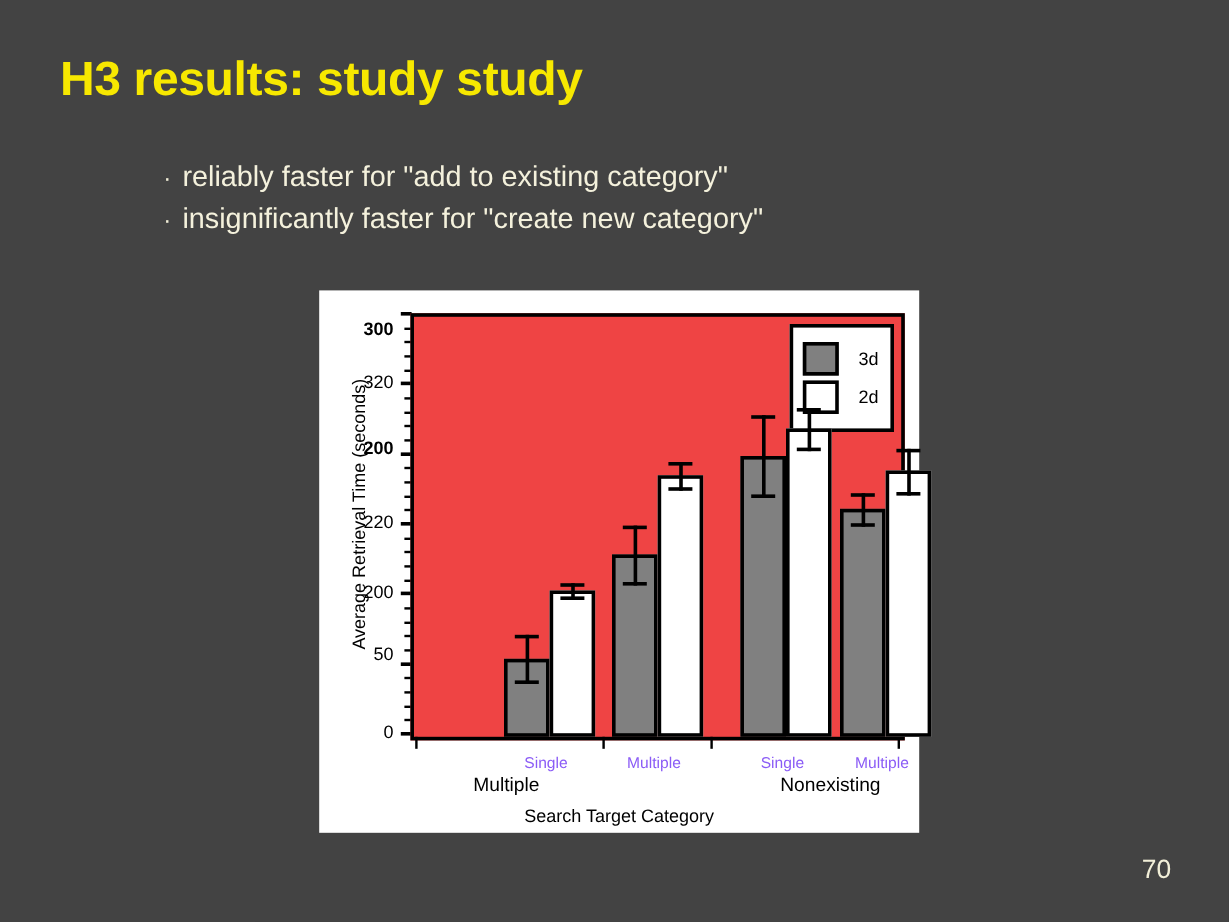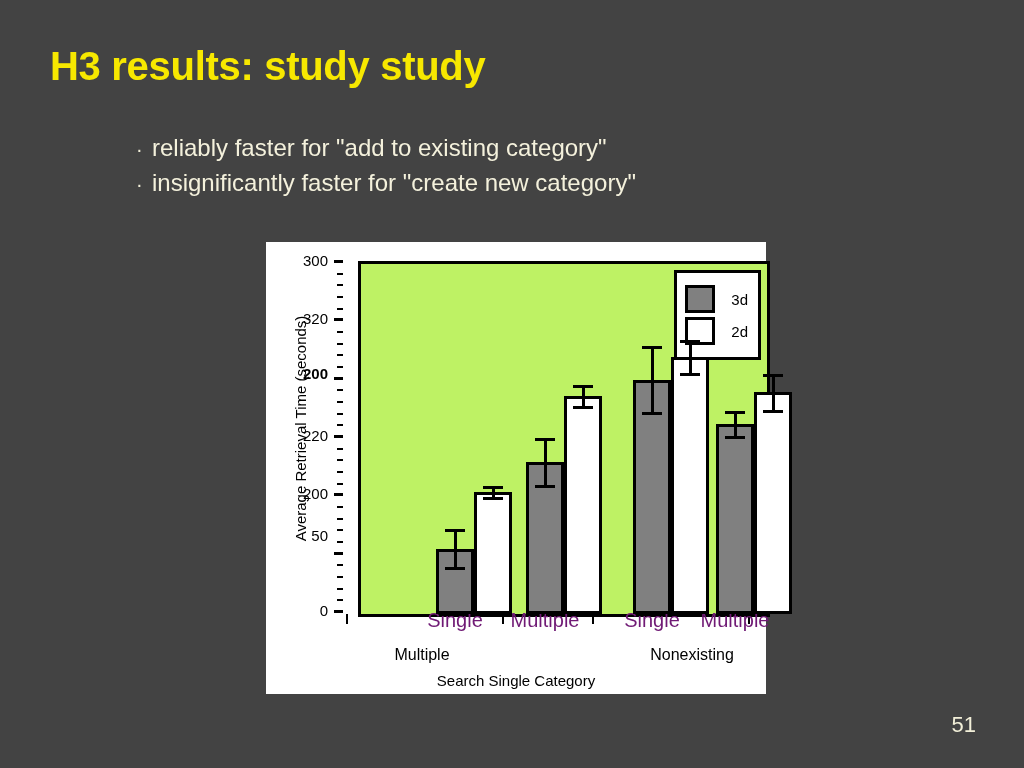--- a/index.html
+++ b/index.html
@@ -62,28 +62,28 @@
     left: -126px; top: 178px;
     width: 320px;
     text-align: center;
     transform: rotate(-90deg);
     font-size: 15px;
     color: #000;
     white-space: nowrap;
   }
   #plot {
     position: absolute;
-    left: 92px; top: 19px;
+    left: 76px; top: 19px;
     width: 406px; height: 350px;
     border-top: 3px solid #000;
     border-left: 3px solid #000;
     border-right: 3px solid #000;
     border-bottom: 3px solid #000;
     box-sizing: content-box;
-    background: #bef264;
+    background: #ef4444;
   }
   
   .ytick-major {
     position: absolute;
     width: 9px; height: 3px;
     background: #000;
     left: 68px;
   }
   .ytick-minor {
     position: absolute;
@@ -139,23 +139,23 @@
 
   
   .xtick {
     position: absolute;
     width: 2px; height: 10px;
     background: #000;
     top: 372px;
   }
   .xcat-label {
     position: absolute;
-    top: 367px;
-    font-size: 20px;
-    color: #701a75;
+    top: 386px;
+    font-size: 13px;
+    color: #8b5cf6;
     text-align: center;
     width: 90px;
   }
   .xgroup-label {
     position: absolute;
     top: 404px;
     font-size: 16px;
     color: #000;
     text-align: center;
     width: 160px;
@@ -219,26 +219,26 @@
           <div class="ytick-major" style="top: 368px;"></div>
           <div class="ytick-major" style="top: 309.667px;"></div>
           <div class="ytick-major" style="top: 251.333px;"></div>
           <div class="ytick-major" style="top: 193px;"></div>
           <div class="ytick-major" style="top: 134.667px;"></div>
           <div class="ytick-major" style="top: 76.3333px;"></div>
           <div class="ytick-major" style="top: 18px;"></div>
         </div>
       <div id="yaxis-labels">
           <div class="ylabel-text" style="top: 360px;">0</div>
-          <div class="ylabel-text" style="top: 285px;">50</div>
+          <div class="ylabel-text" style="top: 295px;">50</div>
           <div class="ylabel-text" style="top: 243.333px;">200</div>
           <div class="ylabel-text" style="top: 185px;">220</div>
           <div class="ylabel-text" style="top: 123px; font-weight: bold;">200</div>
           <div class="ylabel-text" style="top: 68.3333px;">320</div>
-          <div class="ylabel-text" style="top: 10px;">300</div>
+          <div class="ylabel-text" style="top: 24px; font-weight: bold;">300</div>
         </div>
 
       <div id="plot">
         <div id="bars" style="position: absolute; left: 0px; top: 0px; width: 406px; height: 350px;">
             <div class="bar s3d" style="left: 75px; width: 38px; height: 65.3333px; z-index: 2;"></div>
             <div class="bar s2d" style="left: 113px; width: 38px; height: 122.5px; z-index: 3;"></div>
             <div class="bar s3d" style="left: 165px; width: 38px; height: 151.667px; z-index: 2;"></div>
             <div class="bar s2d" style="left: 203px; width: 38px; height: 218.167px; z-index: 3;"></div>
             <div class="bar s3d" style="left: 272px; width: 38px; height: 234.5px; z-index: 2;"></div>
             <div class="bar s2d" style="left: 310px; width: 38px; height: 256.667px; z-index: 3;"></div>
@@ -289,20 +289,20 @@
           <div class="xtick" style="left: 236px;"></div>
           <div class="xtick" style="left: 326px;"></div>
           <div class="xtick" style="left: 482px;"></div>
           <div class="xcat-label" style="left: 144px;">Single</div>
           <div class="xcat-label" style="left: 234px;">Multiple</div>
           <div class="xcat-label" style="left: 341px;">Single</div>
           <div class="xcat-label" style="left: 424px;">Multiple</div>
           <div class="xgroup-label" style="left: 76px;">Multiple</div>
           <div class="xgroup-label" style="left: 346px;">Nonexisting</div>
         </div>
-      <div id="xlabel">Search Single Category</div>
+      <div id="xlabel">Search Target Category</div>
 
     </div>
   </div>
 
-  <div id="page-number">51</div>
+  <div id="page-number">70</div>
 
 </div>
 
 </body></html>

